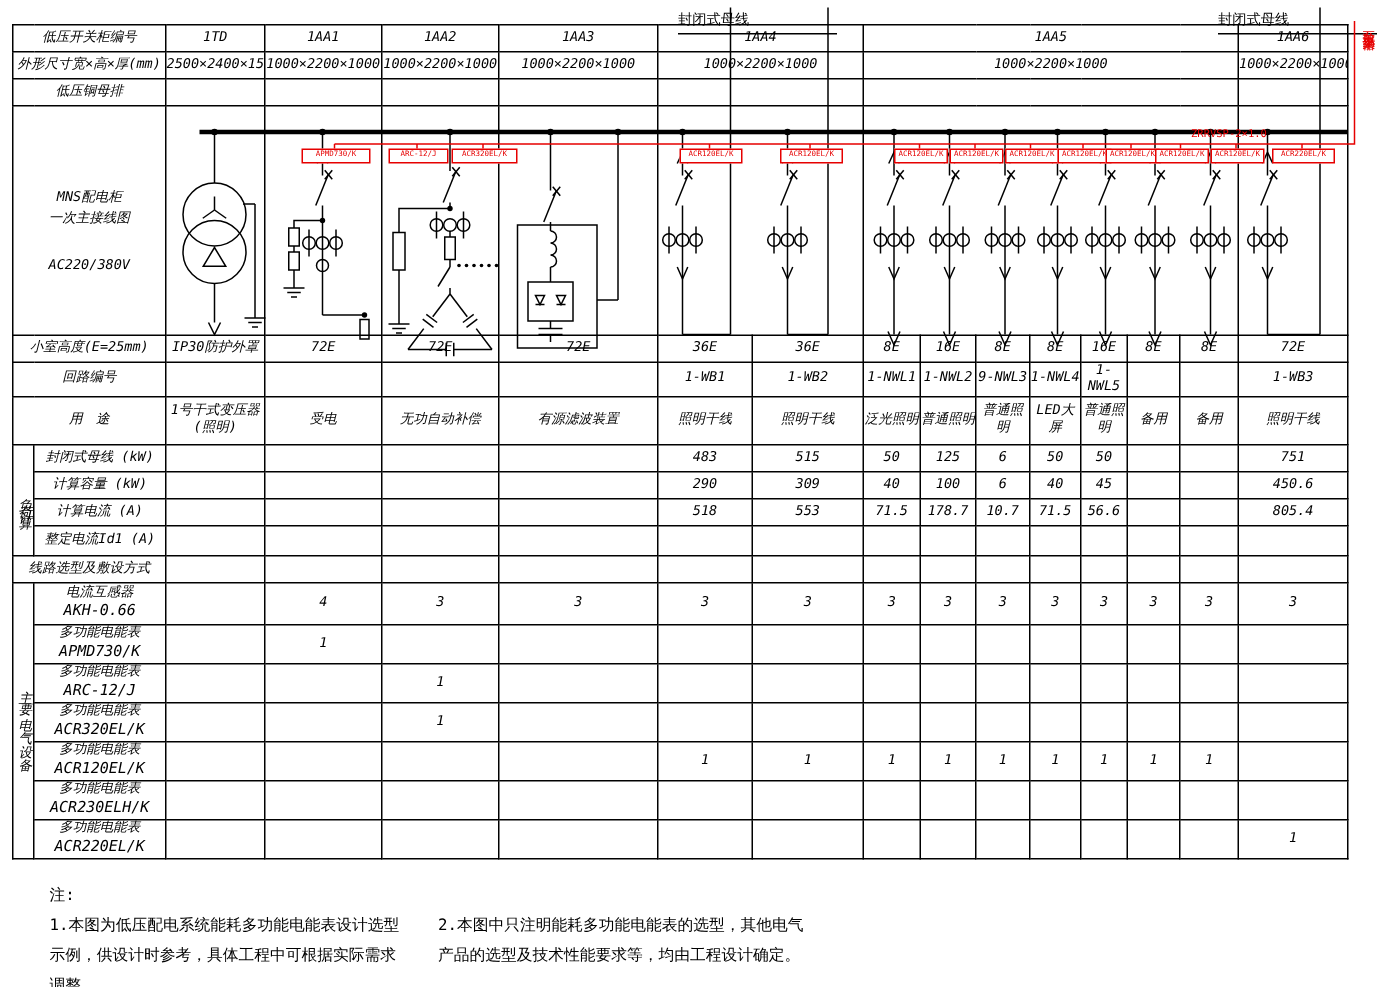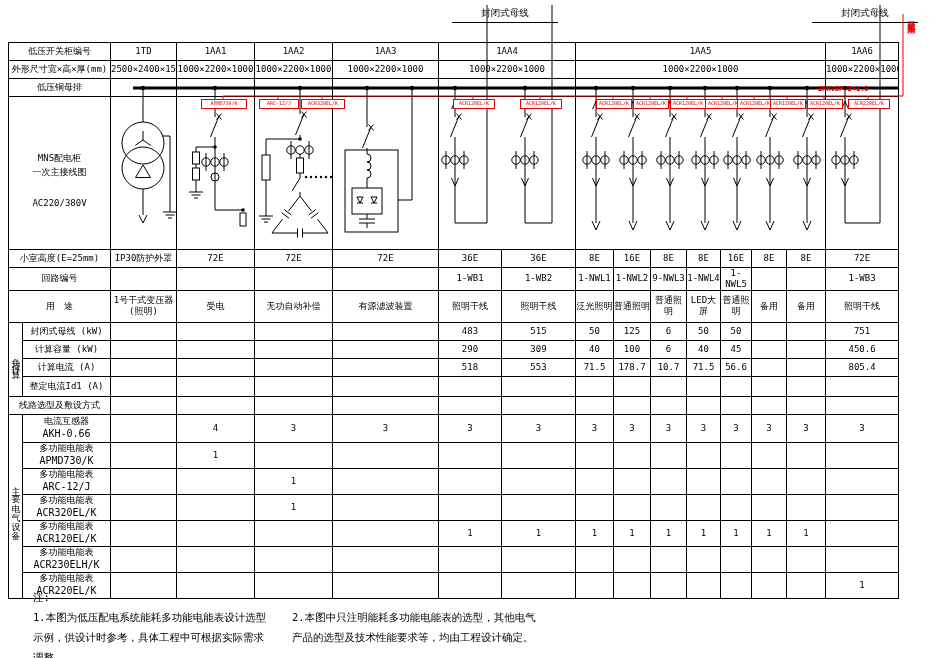--- a/index.html
+++ b/index.html
@@ -1,37 +1,37 @@
 <!DOCTYPE html>
 <html><head>
 <meta charset="utf-8">
 <style>
   html,body{margin:0;padding:0;background:#fff;}
   #stage{position:relative;width:931px;height:658px;background:#fff;overflow:hidden;
          font-family:"DejaVu Sans Mono","DejaVu Sans",sans-serif;color:#000;}
   
-  table.spec{position:absolute;left:8px;top:42px;width:890px;border-collapse:collapse;table-layout:fixed;}
+  table.spec{position:absolute;left:8px;top:16px;width:890px;border-collapse:collapse;table-layout:fixed;font-style:italic;}
   table.spec td{border:1px solid #000;padding:0;text-align:center;vertical-align:middle;
                 font-size:9px;line-height:1.2;overflow:hidden;}
   tr.h18{height:18px} tr.h32{height:32px} tr.h20{height:20px} tr.h28{height:28px} tr.h26{height:26px}
   tr.hdiag{height:153px}
   td.lbl{font-size:9px}
   td.lbl-sm{font-size:8px}
   td.dims{font-size:7.6px;white-space:nowrap}
   td.vlab{writing-mode:vertical-rl;text-orientation:upright;font-size:9px;letter-spacing:4px;}
   td.vlab.wide{letter-spacing:9px;}
   td.diag-lbl{vertical-align:top;}
   .dlab1{margin-top:16px;font-size:9px}
   .dlab2{margin-top:3px;font-size:9px}
   .dlab3{margin-top:20px;font-size:9px}
   .two div{line-height:1.3;font-size:9px}
   .two .mdl{font-size:10px}
   
   .abs{position:absolute;}
-  .duct-label{font-size:9.5px;text-align:center;border-bottom:1px solid #000;padding-bottom:2px;background:transparent;}
+  .duct-label{font-size:9.5px;text-align:left;border-bottom:1px solid #000;padding-bottom:2px;background:transparent;}
   .meterbox{position:absolute;border:1px solid #e60000;color:#e60000;background:#fff;
             font-size:5px;line-height:7px;height:8px;text-align:center;white-space:nowrap;overflow:hidden;z-index:5;}
   .redtxt{color:#e60000;}
   .collector{writing-mode:vertical-rl;text-orientation:upright;font-size:8.5px;letter-spacing:1px;}
   .cable{font-size:7px;white-space:nowrap;}
   .notes{position:absolute;left:33px;top:588px;width:600px;font-size:10.5px;line-height:1.9;}
   .notes .cols{display:flex;}
   .n1{width:237px;}
   .n2{width:250px;margin-left:22px;}
   svg.overlay{position:absolute;left:0;top:0;z-index:4;pointer-events:none;}
@@ -615,21 +615,21 @@
   <div class="meterbox" style="left:520px;top:99px;width:40px;">ACR120EL/K</div>
   <div class="meterbox" style="left:596px;top:99px;width:34px;">ACR120EL/K</div>
   <div class="meterbox" style="left:633px;top:99px;width:34px;">ACR120EL/K</div>
   <div class="meterbox" style="left:670px;top:99px;width:34px;">ACR120EL/K</div>
   <div class="meterbox" style="left:705px;top:99px;width:34px;">ACR120EL/K</div>
   <div class="meterbox" style="left:737px;top:99px;width:34px;">ACR120EL/K</div>
   <div class="meterbox" style="left:770px;top:99px;width:34px;">ACR120EL/K</div>
   <div class="meterbox" style="left:807px;top:99px;width:34px;">ACR120EL/K</div>
   <div class="meterbox" style="left:848px;top:99px;width:40px;">ACR220EL/K</div>
 
-  <div class="abs redtxt cable" style="left:818px;top:85px;z-index:6;font-weight:bold;">ZRRVSP-2×1.0</div>
+  <div class="abs redtxt cable" style="left:794px;top:85px;z-index:6;">ZRRVSP-2×1.0</div>
   <div class="abs redtxt collector" style="left:906px;top:14px;height:86px;">至数据采集器</div>
 
   <div class="notes">
     <div>注:</div>
     <div class="cols">
       <div class="n1">1.本图为低压配电系统能耗多功能电能表设计选型示例，供设计时参考，具体工程中可根据实际需求调整。</div>
       <div class="n2">2.本图中只注明能耗多功能电能表的选型，其他电气产品的选型及技术性能要求等，均由工程设计确定。</div>
     </div>
   </div>
 

